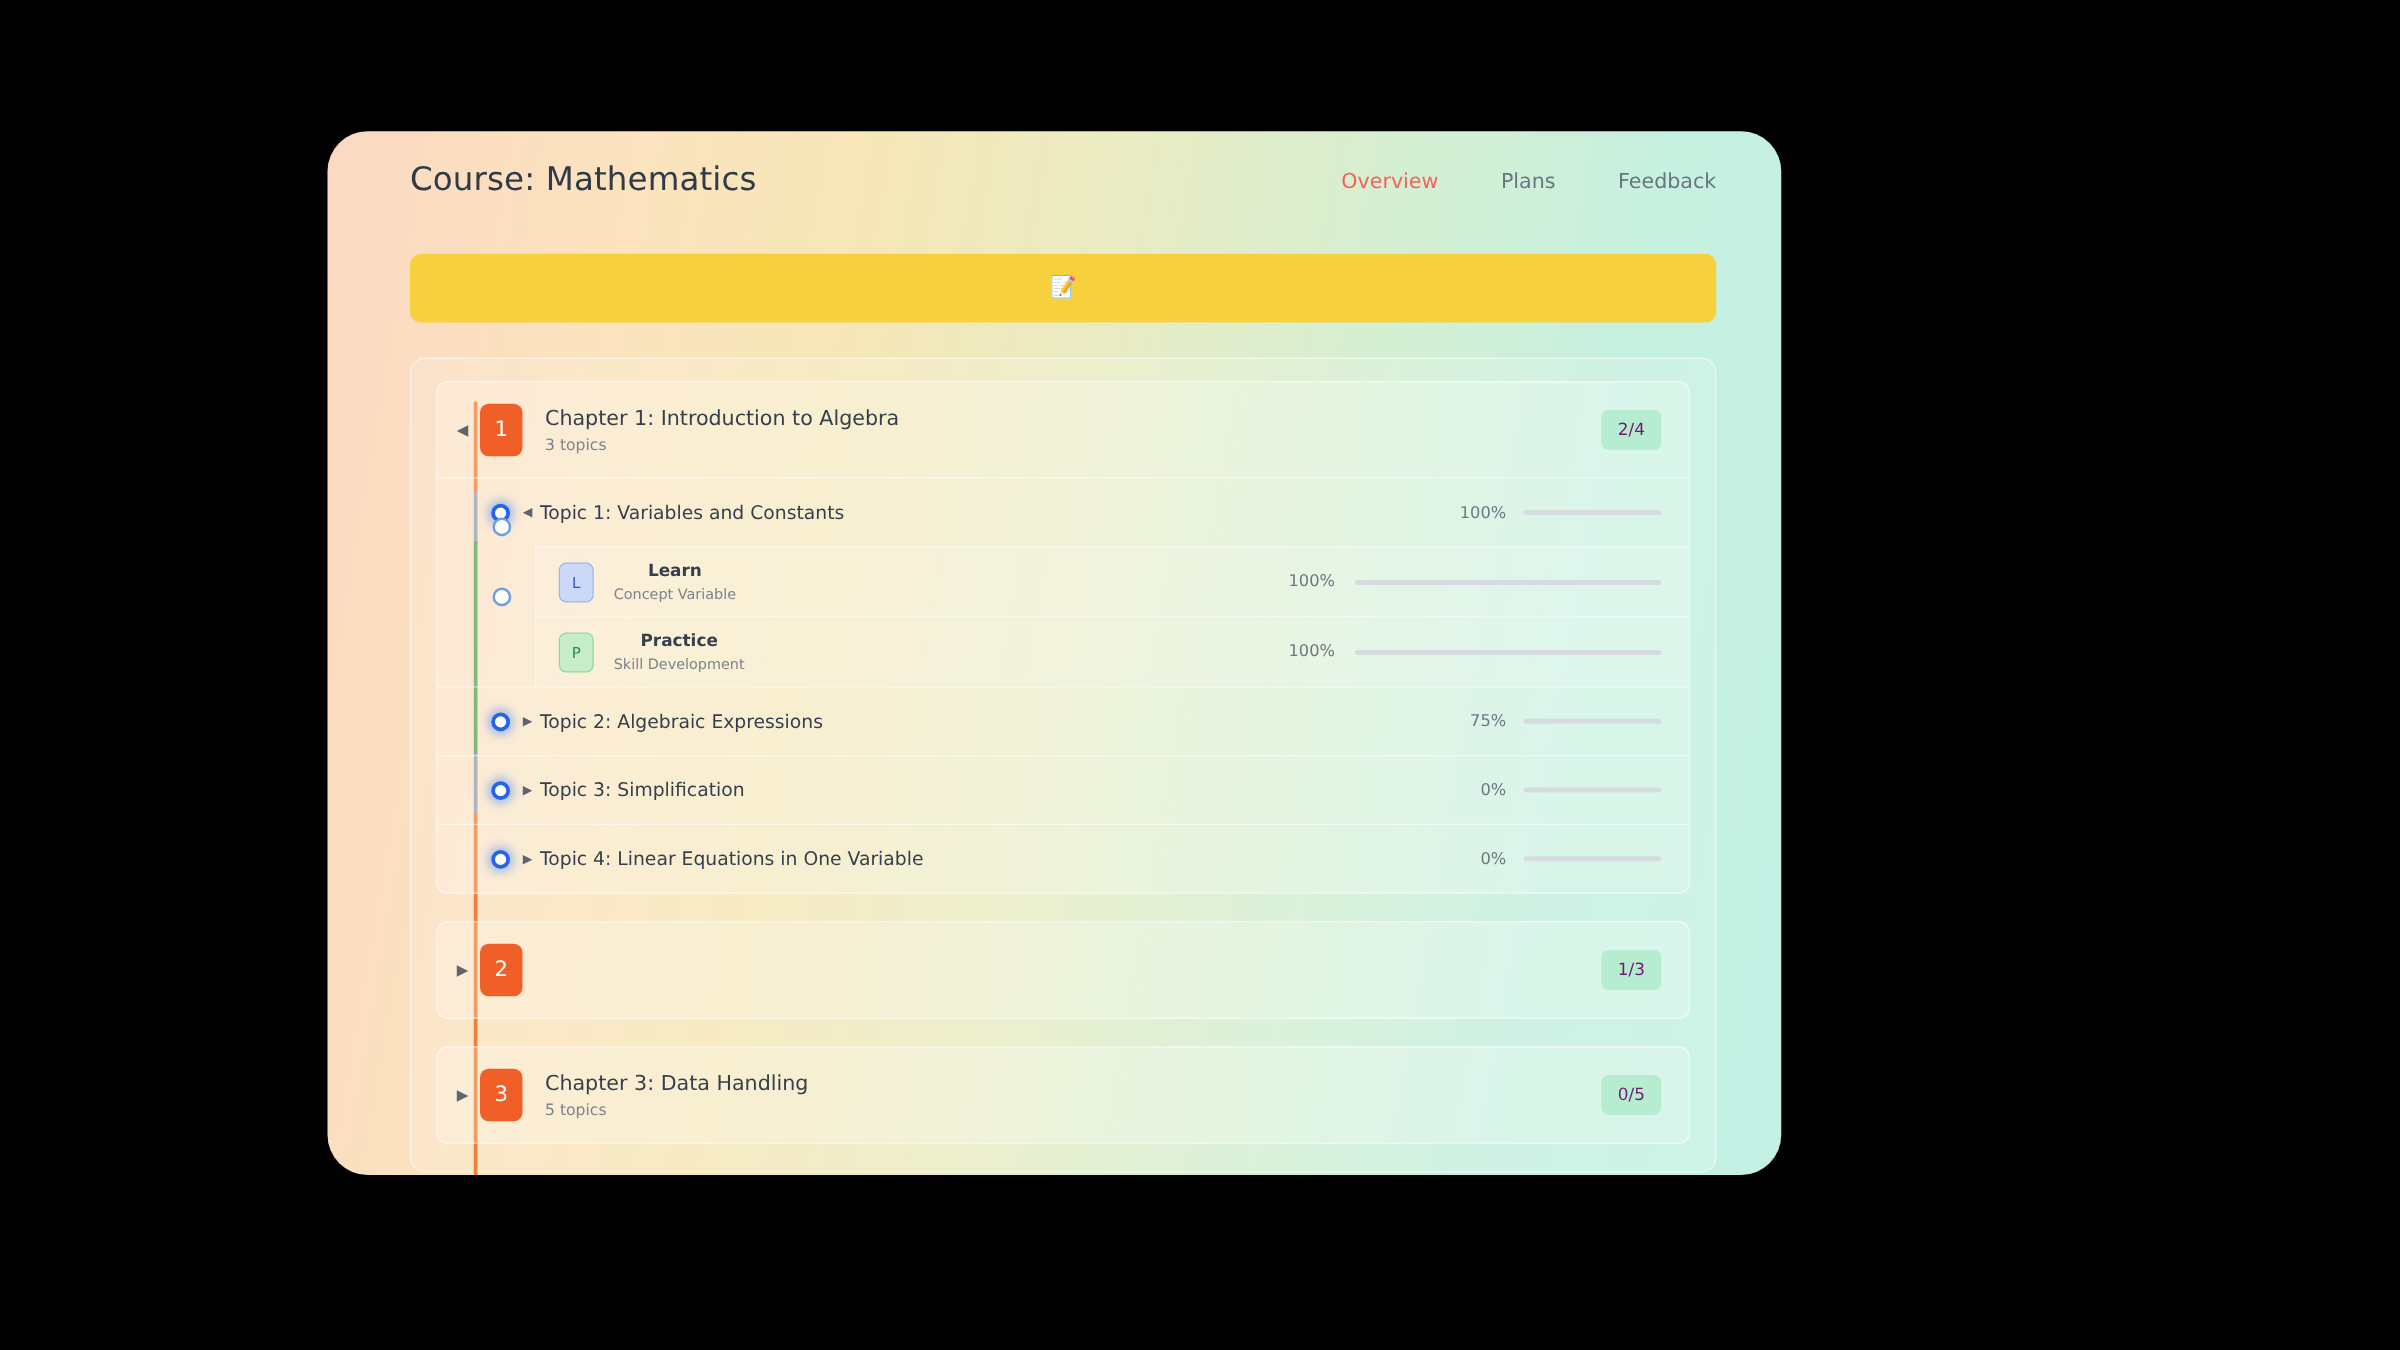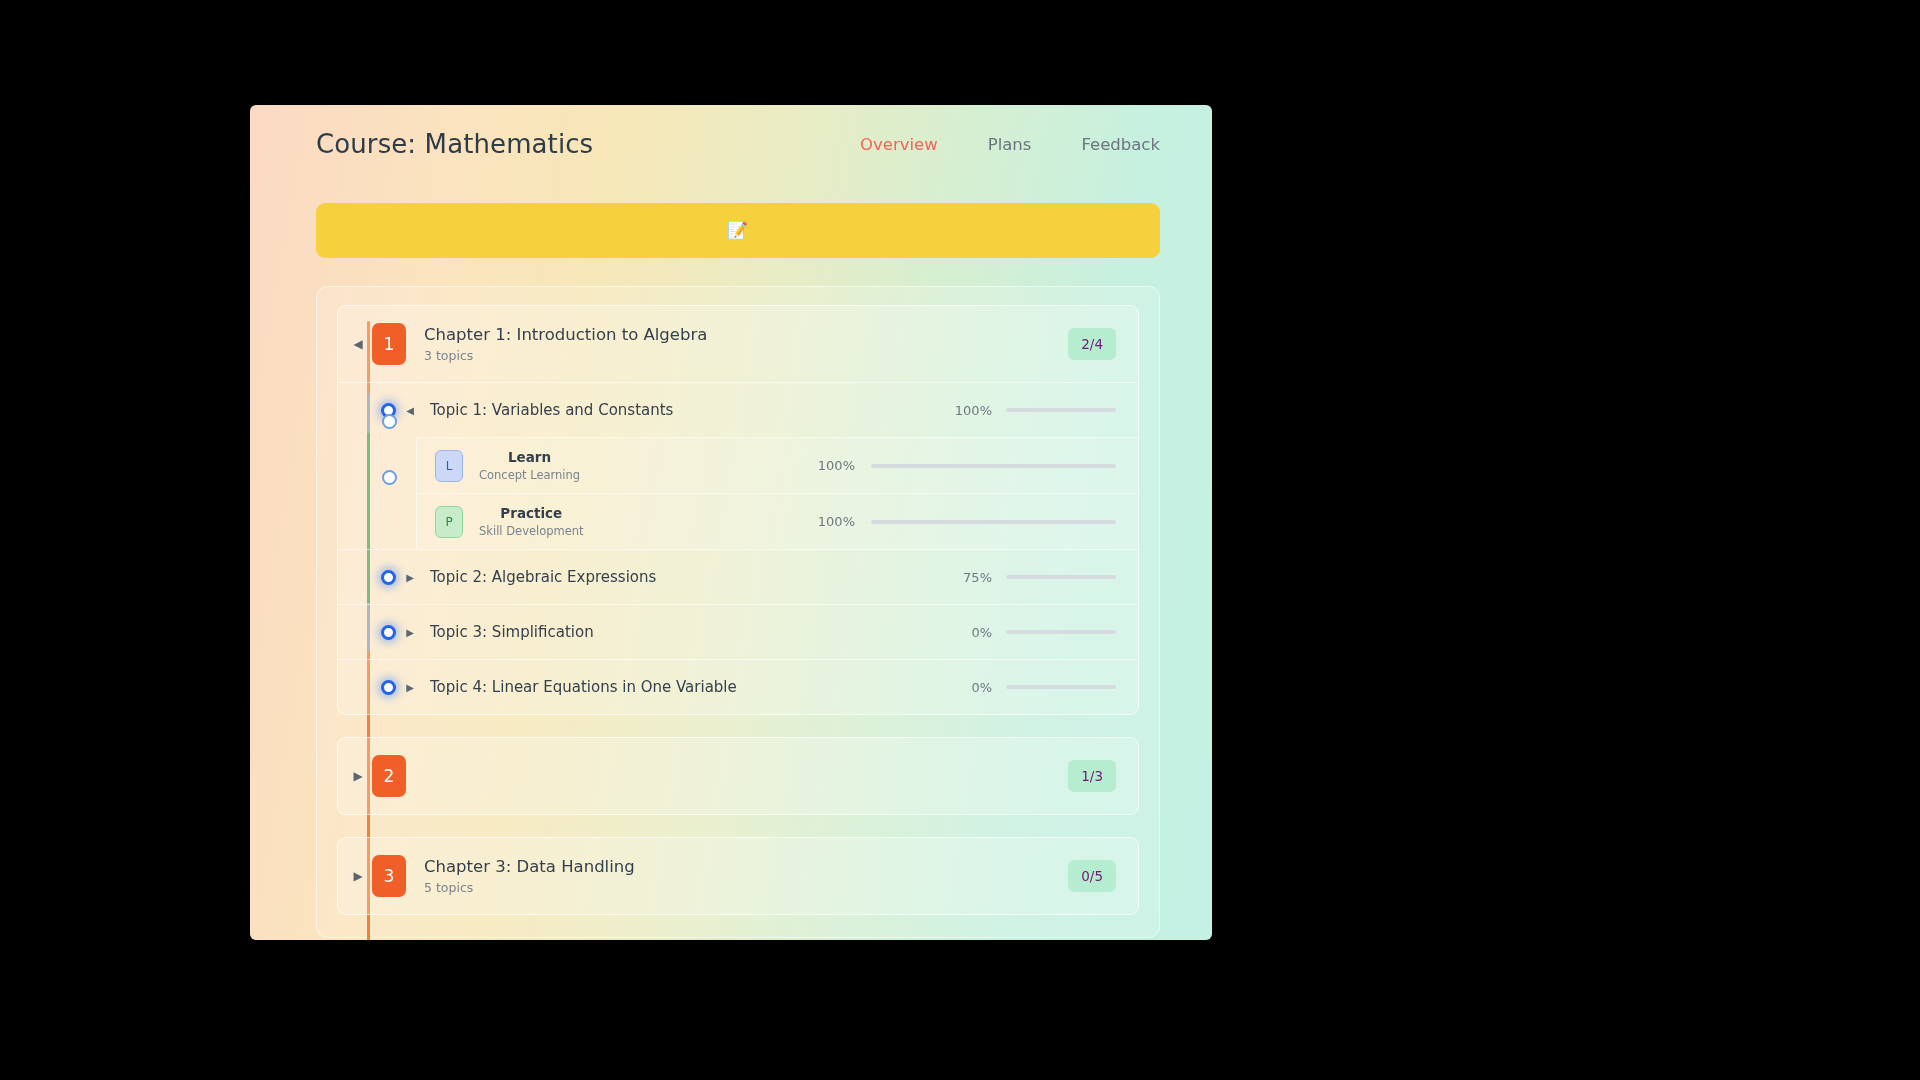--- a/index.html
+++ b/index.html
@@ -7,25 +7,25 @@
   html, body {
     width: 1920px;
     height: 1080px;
     background: #000000;
     font-family: "DejaVu Sans", "Liberation Sans", sans-serif;
     overflow: hidden;
   }
 
   #course-card {
     position: absolute;
-    left: 250px;
+    left: 262px;
     top: 105px;
-    width: 962px;
+    width: 1163px;
     height: 835px;
-    border-radius: 6px;
+    border-radius: 32px;
     background: linear-gradient(100deg,
         #fbd9c3 0%,
         #fbe3bf 18%,
         #f6e7b8 34%,
         #e9ecc4 50%,
         #d5efd2 66%,
         #c6f0e0 82%,
         #c4f1e4 100%);
     overflow: hidden;
     box-shadow: 0 12px 40px rgba(0,0,0,0.35);
@@ -189,21 +189,21 @@
   .topic-caret {
     width: 16px;
     text-align: center;
     font-size: 10px;
     color: #5d6670;
     flex: 0 0 16px;
   }
   .topic-title {
     font-size: 15px;
     color: #35404c;
-    margin-left: 12px;
+    margin-left: 2px;
   }
   .progress-area {
     margin-left: auto;
     display: flex;
     align-items: center;
     gap: 14px;
   }
   .progress-pct {
     font-size: 13px;
     color: #6f7782;
@@ -331,21 +331,21 @@
         </div>
 
         <div class="activities">
           <span class="spine-dot-small" style="top:32px;"></span>
           <span class="spine-dot-small" style="top:88px;"></span>
 
           <div class="activity-row">
             <span class="activity-badge learn">L</span>
             <span class="activity-text">
               <span class="activity-title">Learn</span>
-              <span class="activity-subtitle">Concept Learning</span>
+              <span class="activity-subtitle">Concept Variable</span>
             </span>
             <span class="activity-progress">
               <span class="activity-pct">100%</span>
               <span class="activity-track">
                 <span class="progress-fill green" style="width: 100%;"></span>
               </span>
             </span>
           </div>
 
           <div class="activity-row">

